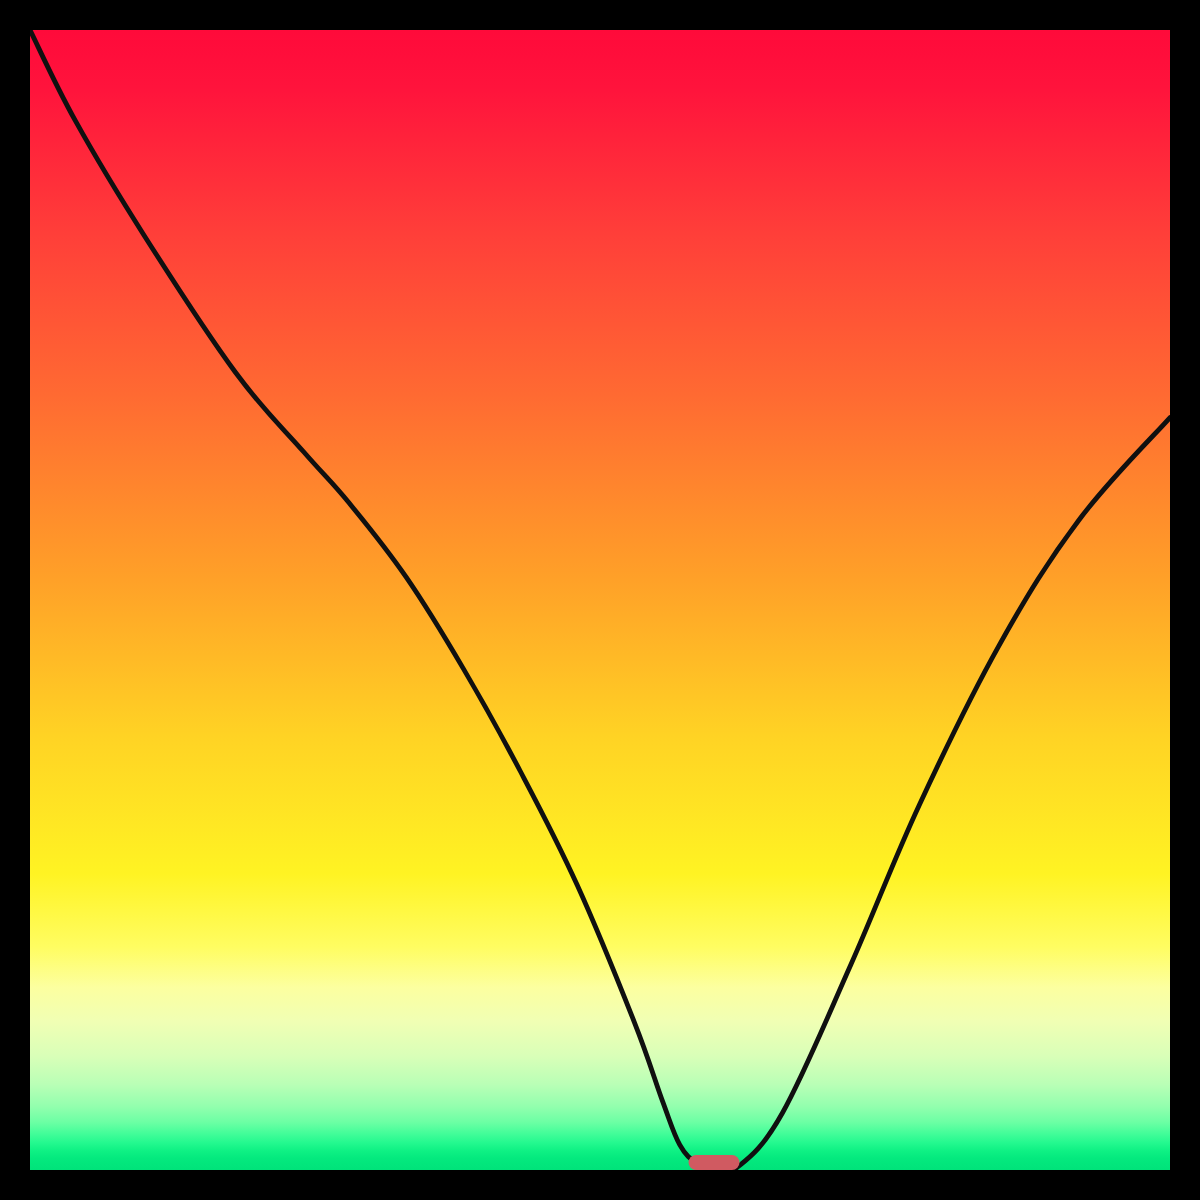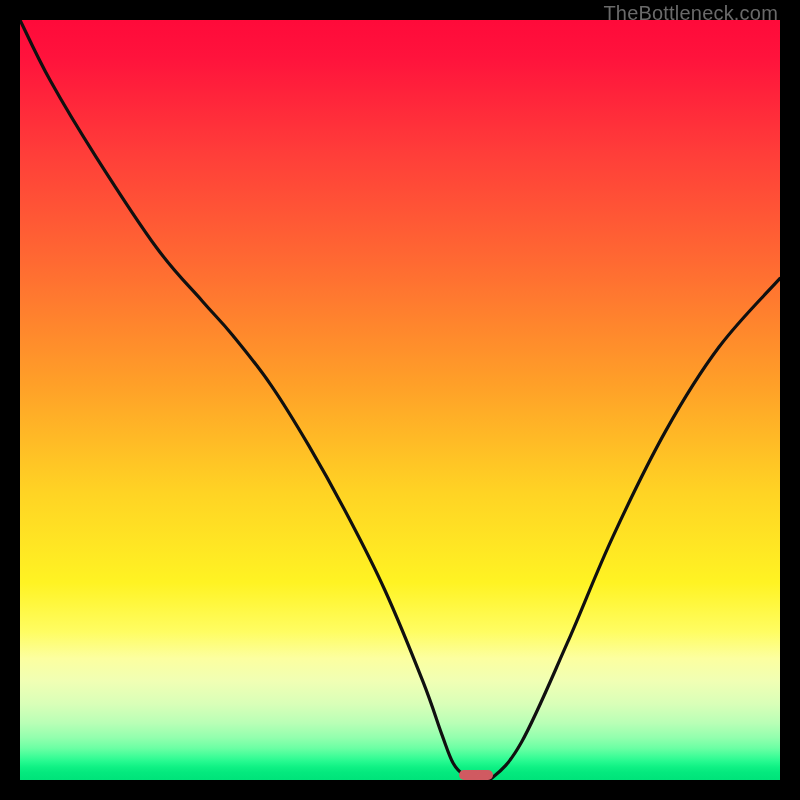--- a/index.html
+++ b/index.html
@@ -71,21 +71,20 @@
     z-index: 4;
     background: #d05a61;
     border-radius: 999px;
   }
 </style>
 </head>
 <body>
 
 <div class="frame">
 
-  <div class="watermark">TheBottleneck.com</div>
 
   <div class="gradient"></div>
 
   <svg class="plot" viewBox="0 0 760 760" preserveAspectRatio="none">
     <path id="curve-path" fill="none" stroke="#101010" stroke-width="3.2" stroke-linecap="round" stroke-linejoin="round" d="M 0.00 0.00 C 5.47 10.94, 16.72 36.18, 30.40 60.80 C 44.08 85.42, 56.85 106.70, 76.00 136.80 C 95.15 166.90, 117.65 202.01, 136.80 228.00 C 155.95 253.99, 168.72 265.47, 182.40 281.20 C 196.08 296.93, 200.49 300.35, 212.80 315.40 C 225.11 330.45, 237.12 344.96, 250.80 364.80 C 264.48 384.64, 275.12 402.34, 288.80 425.60 C 302.48 448.86, 313.12 468.01, 326.80 494.00 C 340.48 519.99, 351.12 539.90, 364.80 570.00 C 378.48 600.10, 392.54 635.21, 402.80 661.20 C 413.06 687.19, 416.33 699.63, 421.80 714.40 C 427.27 729.17, 429.10 735.89, 433.20 743.28 C 437.30 750.67, 440.50 752.70, 444.60 755.44 C 448.70 758.18, 451.21 757.93, 456.00 758.48 C 460.79 759.03, 462.99 765.05, 471.20 758.48 C 479.41 751.91, 487.92 746.35, 501.60 722.00 C 515.28 697.65, 530.78 660.14, 547.20 623.20 C 563.62 586.26, 575.02 555.10, 592.80 516.80 C 610.58 478.50, 626.85 444.60, 646.00 410.40 C 665.15 376.20, 678.68 354.16, 699.20 326.80 C 719.72 299.44, 749.06 270.71, 760.00 258.40 "></path>
   </svg>
 
   <div class="marker" id="marker" style="left: 458.9px; top: 769.5px; width: 34.2px; height: 10px; background: rgb(208, 90, 97);"></div>
 
 </div>

